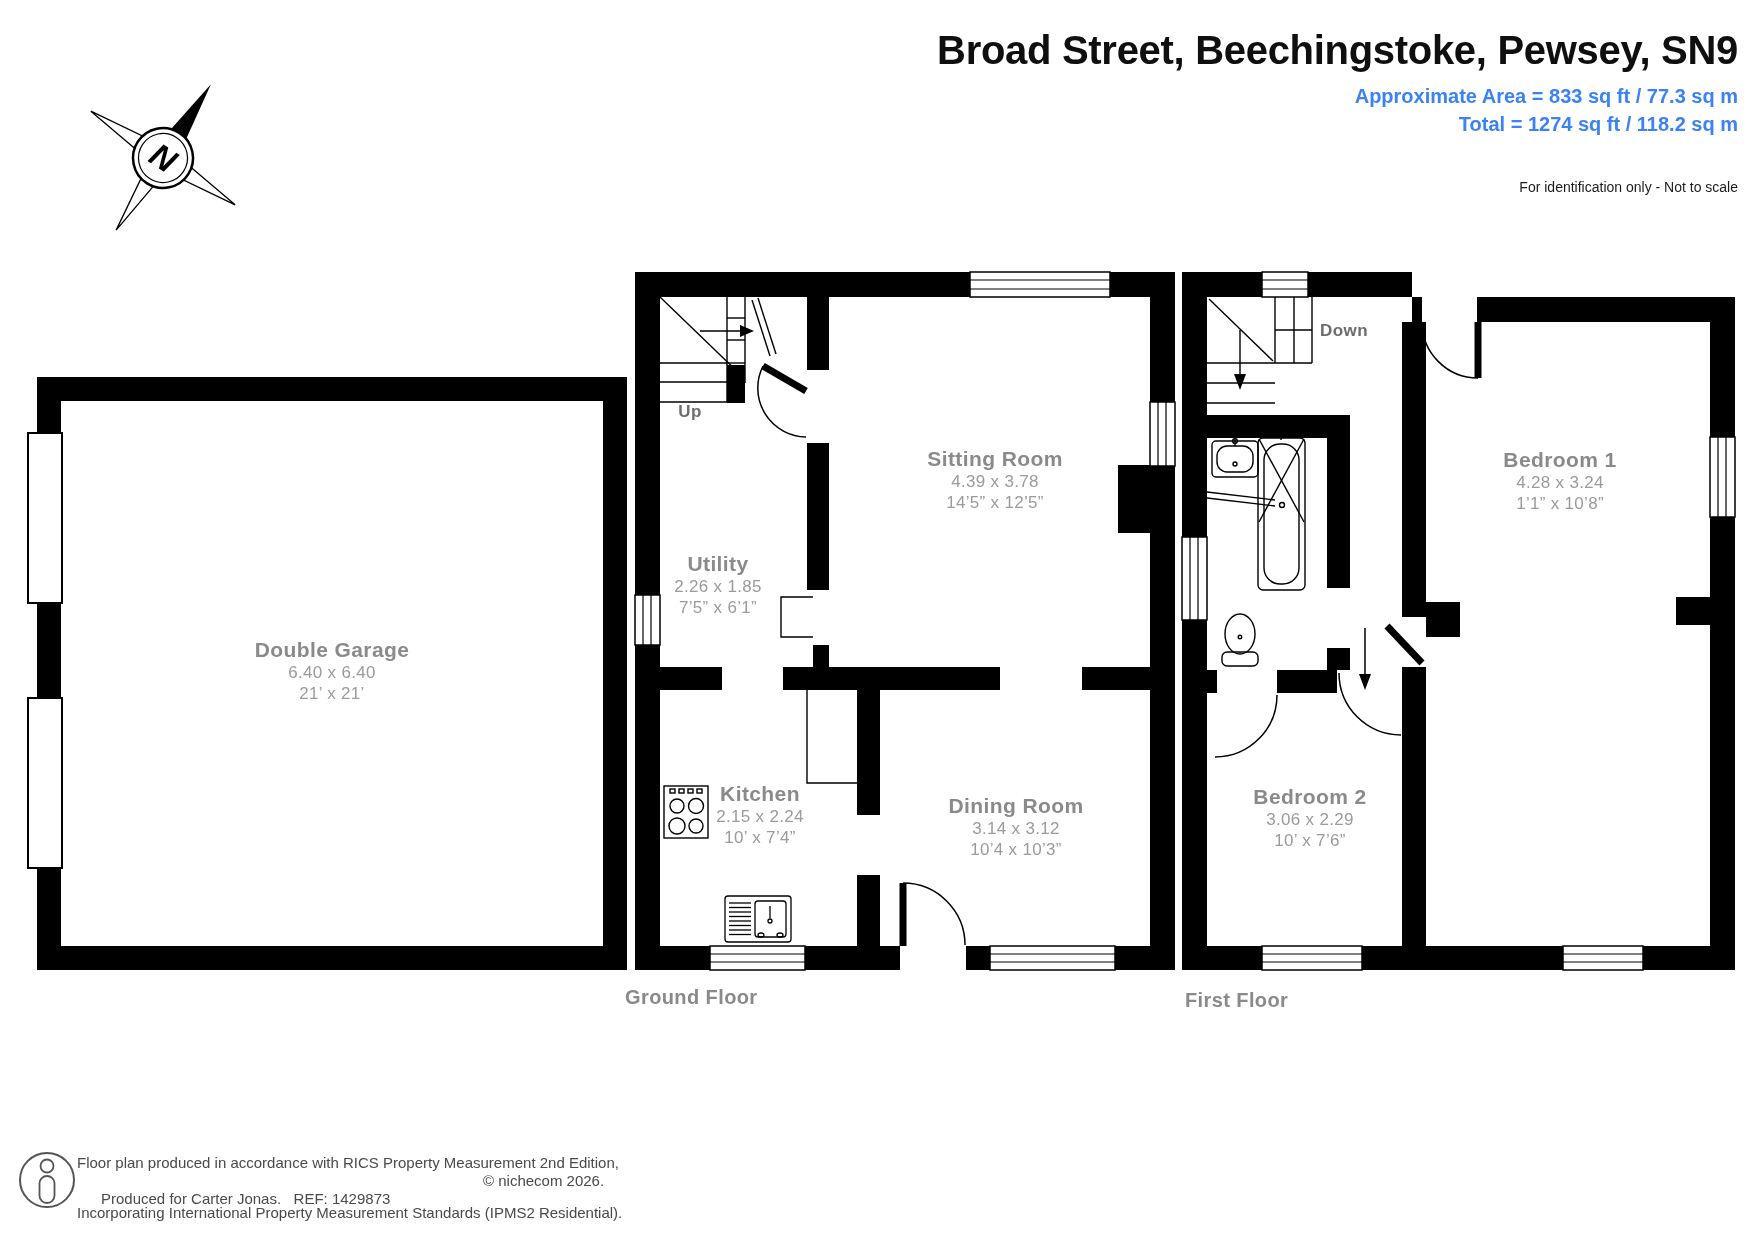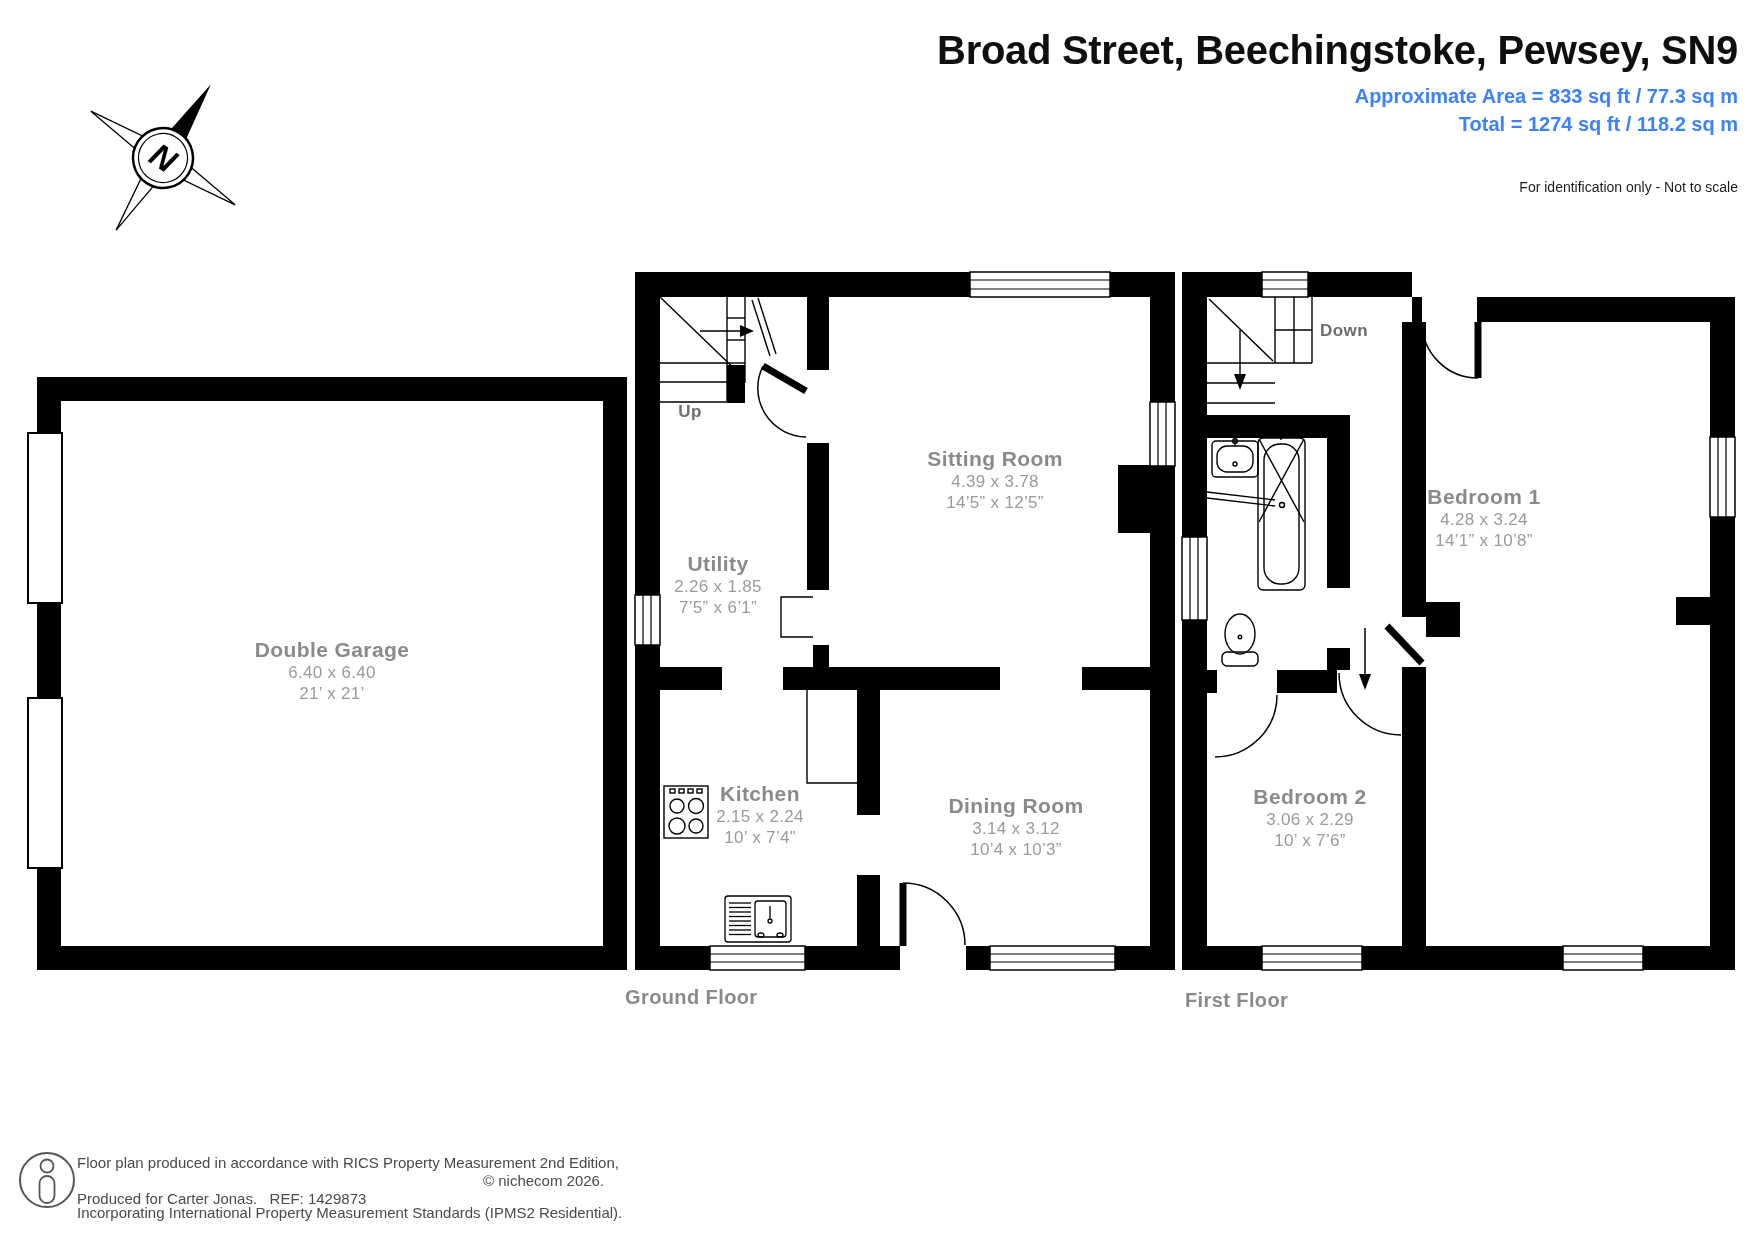--- a/index.html
+++ b/index.html
@@ -291,36 +291,36 @@
     <div class="dm">2.15 x 2.24</div>
     <div class="dm">10’ x 7’4”</div>
   </div>
 
   <div class="abs room" style="left:1016px; top:794px;">
     <div class="nm">Dining Room</div>
     <div class="dm">3.14 x 3.12</div>
     <div class="dm">10’4 x 10’3”</div>
   </div>
 
-  <div class="abs room" style="left:1484px; top:448px;margin-top:37px;">
+  <div class="abs room" style="left:1560px; top:448px;">
     <div class="nm">Bedroom 1</div>
     <div class="dm">4.28 x 3.24</div>
-    <div class="dm">14’1” x 10’8”</div>
+    <div class="dm">1’1” x 10’8”</div>
   </div>
 
   <div class="abs room" style="left:1310px; top:785px;">
     <div class="nm">Bedroom 2</div>
     <div class="dm">3.06 x 2.29</div>
     <div class="dm">10’ x 7’6”</div>
   </div>
 
   <div class="abs stairlbl" style="left:690px; top:402px;">Up</div>
   <div class="abs stairlbl" style="left:1344px; top:321px;">Down</div>
 
   <div class="abs floorlbl" style="left:625px; top:986px;">Ground Floor</div>
   <div class="abs floorlbl" style="left:1185px; top:989px;">First Floor</div>
 
   <div class="abs foot" style="top:1154px;">Floor plan produced in accordance with RICS Property Measurement 2nd Edition,</div>
   <div class="abs foot" style="top:1204px;">Incorporating International Property Measurement Standards (IPMS2 Residential).</div>
-  <div class="abs foot" style="top:1190px;">Produced for Carter Jonas.   REF: 1429873</div>
+  <div class="abs foot" style="top:1190px;margin-left:24px;">Produced for Carter Jonas.   REF: 1429873</div>
   <div class="abs copy" style="top:1172px;">© nichecom 2026.</div>
 
 </div>
 
 </body></html>

